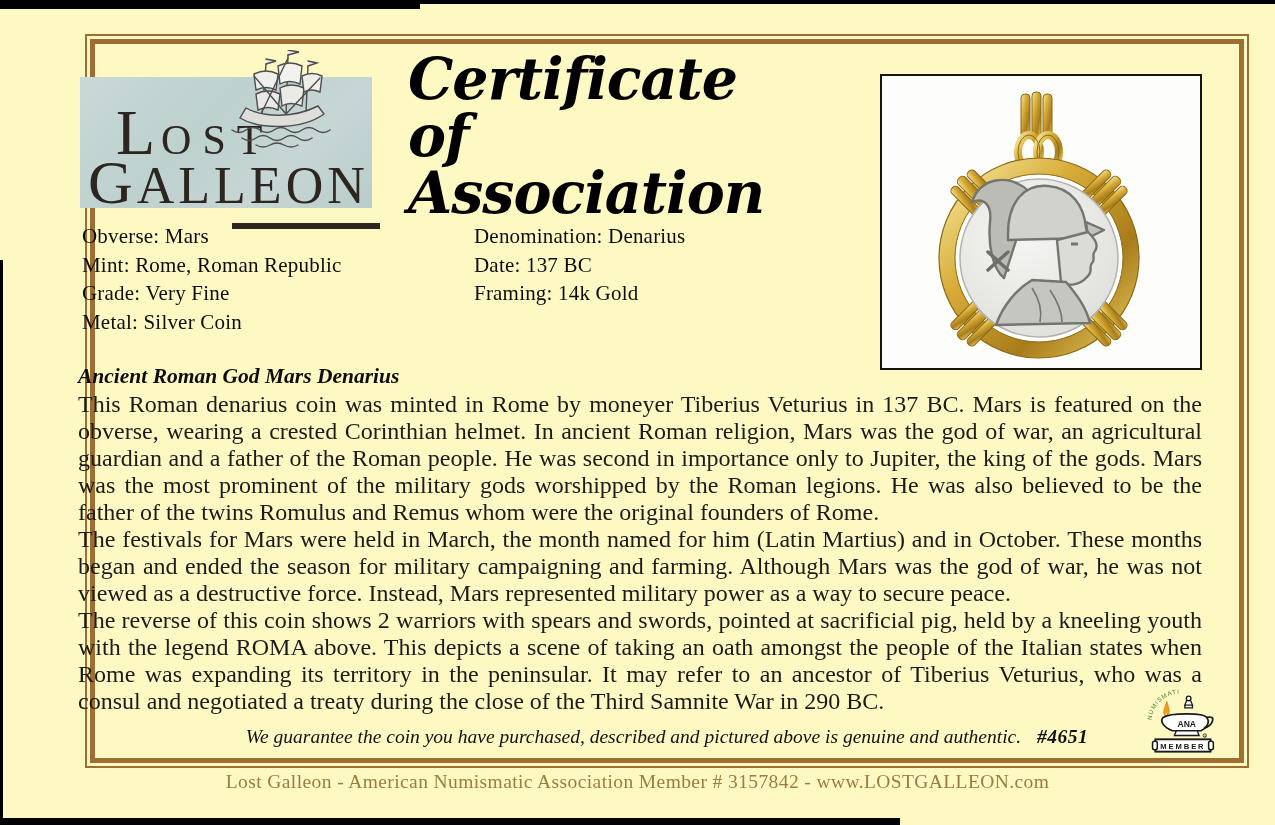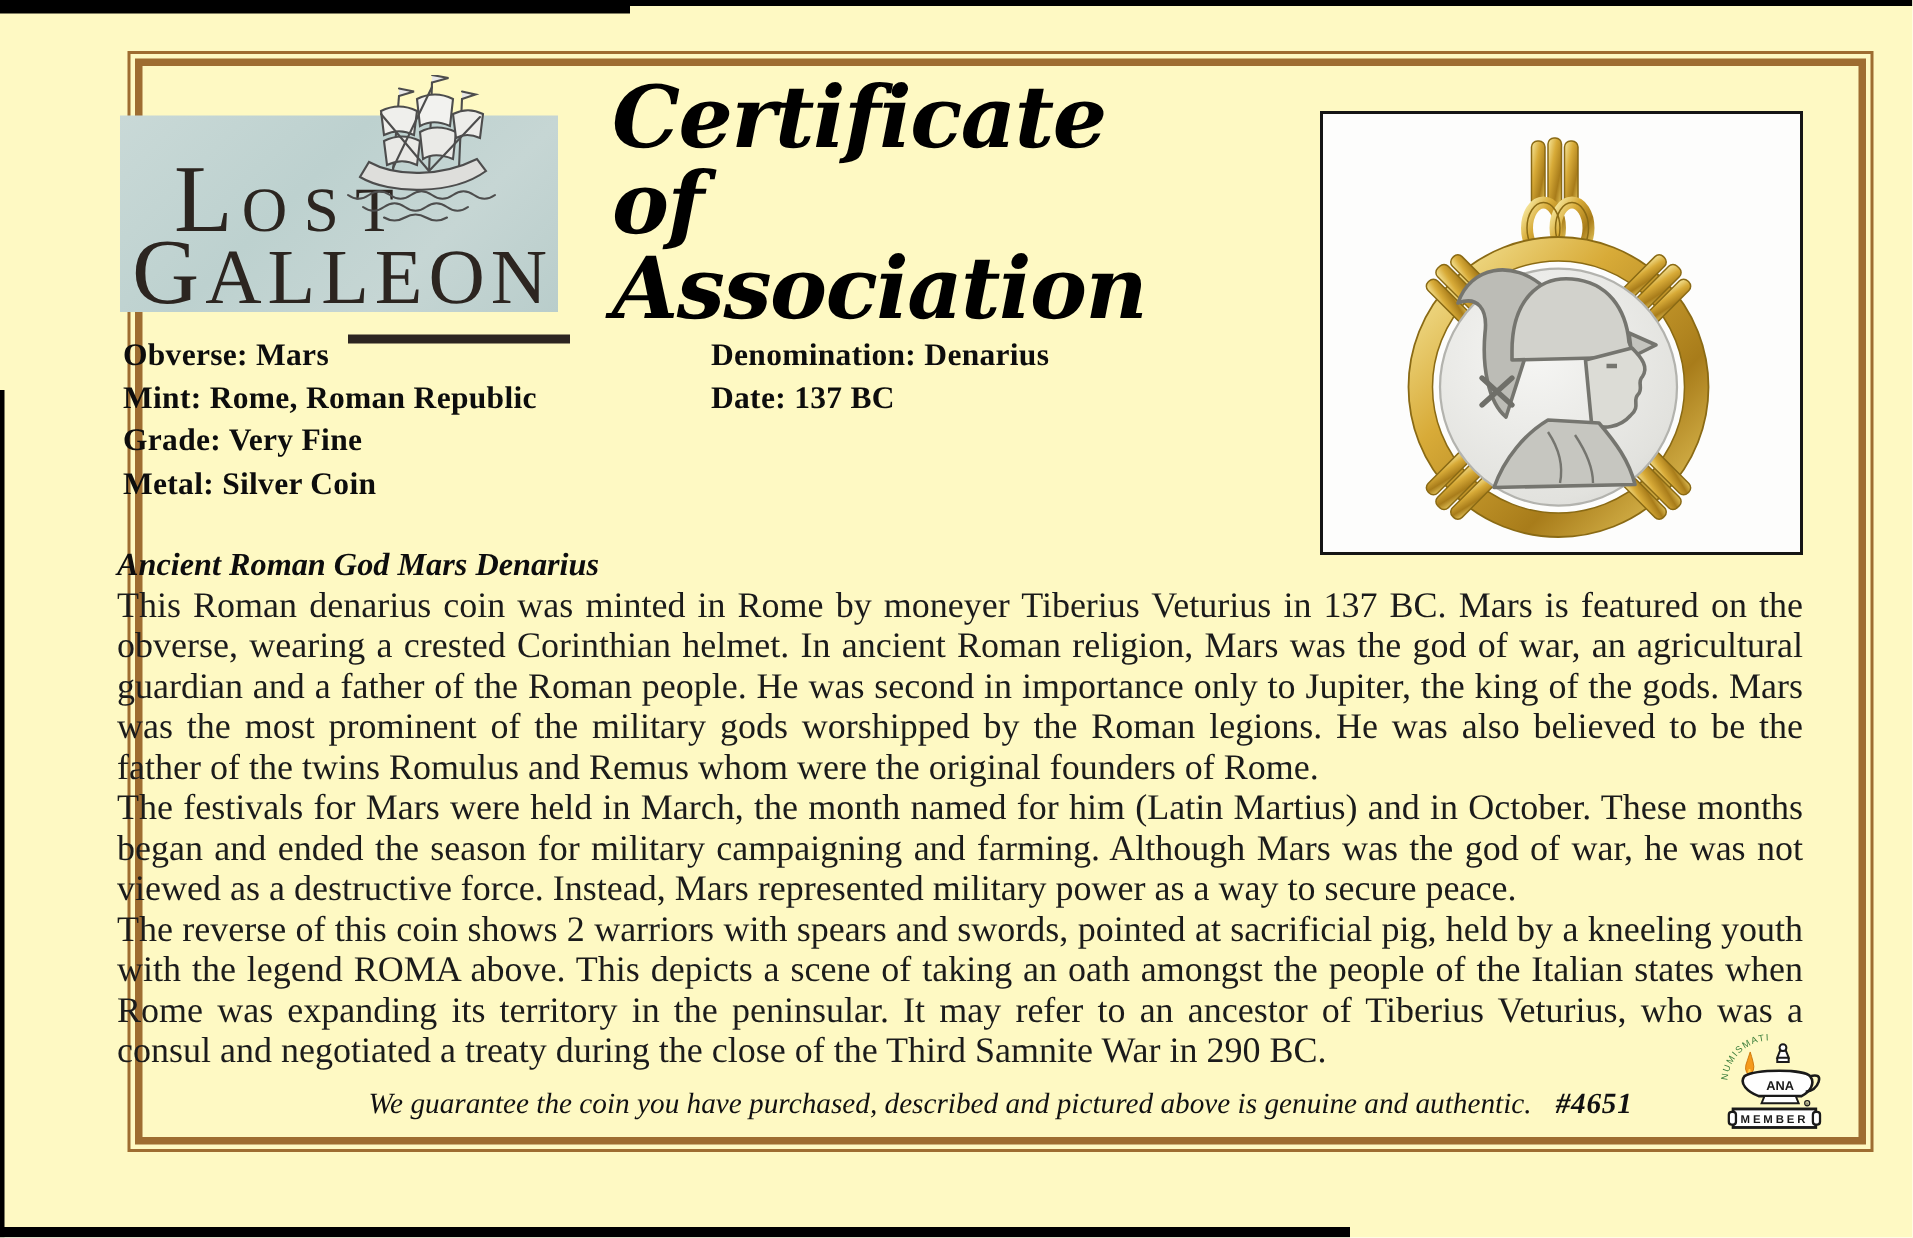--- a/index.html
+++ b/index.html
@@ -32,21 +32,21 @@
   
   .title{position:absolute;left:408px;top:50px;width:404px;text-align:left;
          font-family:"DejaVu Serif",serif;font-style:italic;font-weight:700;
          font-size:57px;line-height:57px;color:#000;letter-spacing:-1px;}
 
   
   .photo-box{position:absolute;left:880px;top:74px;width:322px;height:296px;
              border:2px solid #151515;box-sizing:border-box;background:#fdfdfc;}
 
   
-  .details{position:absolute;top:222px;font-weight:700;font-size:21px;line-height:28.5px;
+  .details{position:absolute;top:222px;font-weight:400;font-size:21px;line-height:28.5px;
            color:#0d0d0d;letter-spacing:.2px;}
   .details-left{left:82px;}
   .details-right{left:474px;}
 
   
   .article{position:absolute;left:78px;top:364px;width:1124px;}
   .article h2{margin:0 0 2px 0;font-size:21.5px;font-weight:700;color:#0d0d0d;font-style:italic;}
   .article p{margin:0;font-size:24px;line-height:27px;text-align:justify;color:#1b1b1b;}
 
   
@@ -188,20 +188,21 @@
 
   <div class="details details-left">
     <div>Obverse: Mars</div>
     <div>Mint: Rome, Roman Republic</div>
     <div>Grade: Very Fine</div>
     <div>Metal: Silver Coin</div>
   </div>
   <div class="details details-right">
     <div>Denomination: Denarius</div>
     <div>Date: 137 BC</div>
+    <div>Framing: 14k Gold</div>
   </div>
 
   <div class="article">
     <h2>Ancient Roman God Mars Denarius</h2>
     <p>This Roman denarius coin was minted in Rome by moneyer Tiberius Veturius in 137 BC. Mars is featured on the obverse, wearing a crested Corinthian helmet. In ancient Roman religion, Mars was the god of war, an agricultural guardian and a father of the Roman people. He was second in importance only to Jupiter, the king of the gods. Mars was the most prominent of the military gods worshipped by the Roman legions. He was also believed to be the father of the twins Romulus and Remus whom were the original founders of Rome.</p>
     <p>The festivals for Mars were held in March, the month named for him (Latin Martius) and in October. These months began and ended the season for military campaigning and farming. Although Mars was the god of war, he was not viewed as a destructive force. Instead, Mars represented military power as a way to secure peace.</p>
     <p>The reverse of this coin shows 2 warriors with spears and swords, pointed at sacrificial pig, held by a kneeling youth with the legend ROMA above. This depicts a scene of taking an oath amongst the people of the Italian states when Rome was expanding its territory in the peninsular. It may refer to an ancestor of Tiberius Veturius, who was a consul and negotiated a treaty during the close of the Third Samnite War in 290 BC.</p>
   </div>
 
   <div class="guarantee">
@@ -228,14 +229,15 @@
       <text x="64" y="52.2" text-anchor="middle" font-family="Liberation Sans, sans-serif" font-size="4" fill="#1a1a1a">®</text>
     </g>
     <g>
       <rect x="12" y="54" width="58" height="13" fill="#fff" stroke="#1a1a1a" stroke-width="2"></rect>
       <rect x="9" y="56" width="5" height="9" rx="2" fill="#fff" stroke="#1a1a1a" stroke-width="1.6"></rect>
       <rect x="68" y="56" width="5" height="9" rx="2" fill="#fff" stroke="#1a1a1a" stroke-width="1.6"></rect>
       <text x="41" y="64" text-anchor="middle" font-family="Liberation Sans, sans-serif" font-size="8" font-weight="bold" letter-spacing="2" fill="#1a1a1a">MEMBER</text>
     </g>
   </svg>
 
+  <div class="footer">Lost Galleon - American Numismatic Association Member # 3157842 - www.LOSTGALLEON.com</div>
 
 </div>
 
 </body></html>

